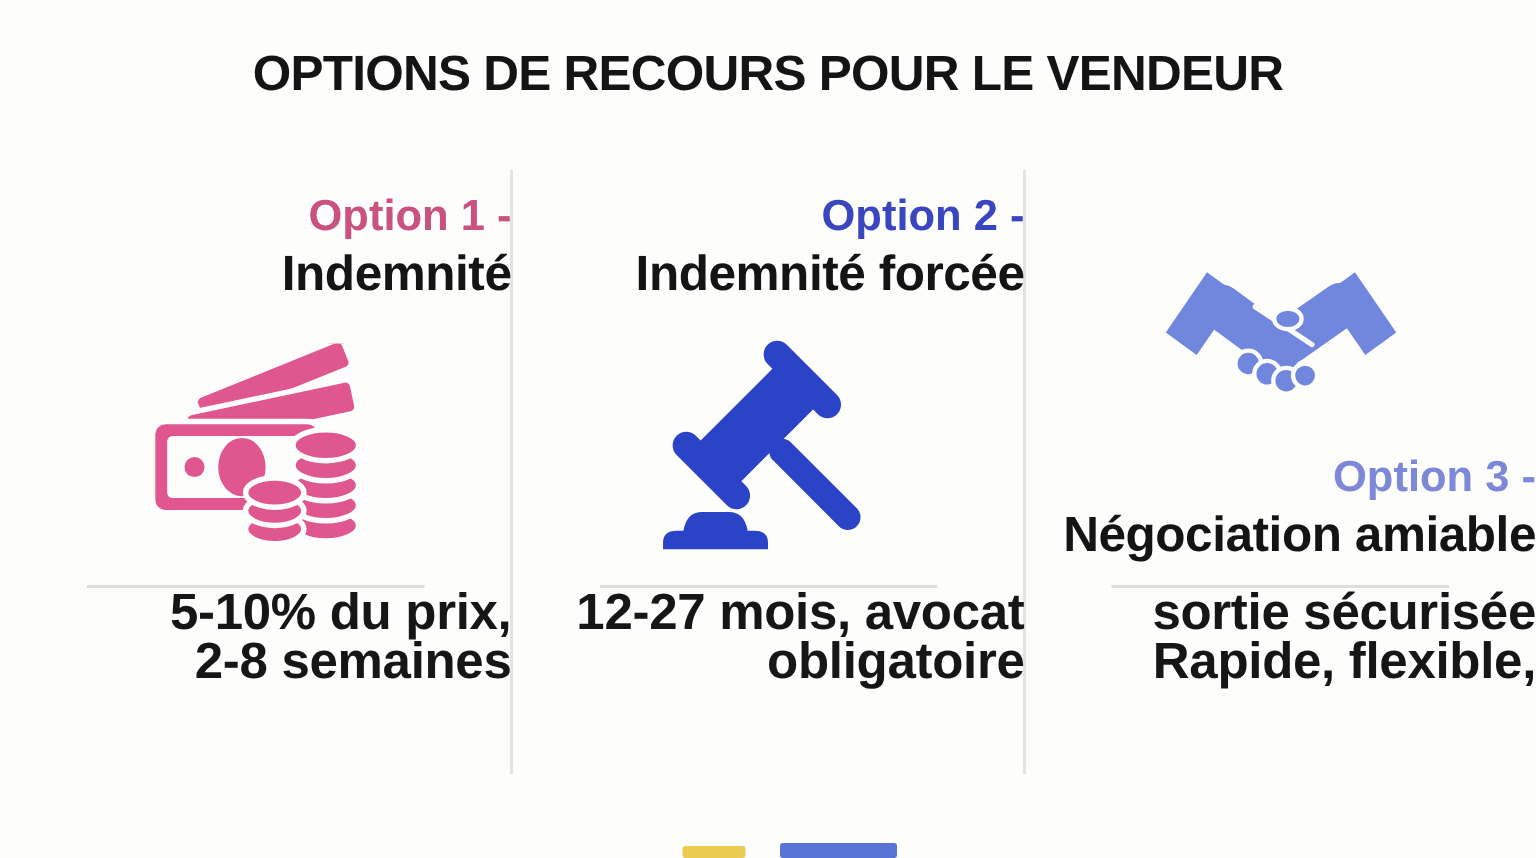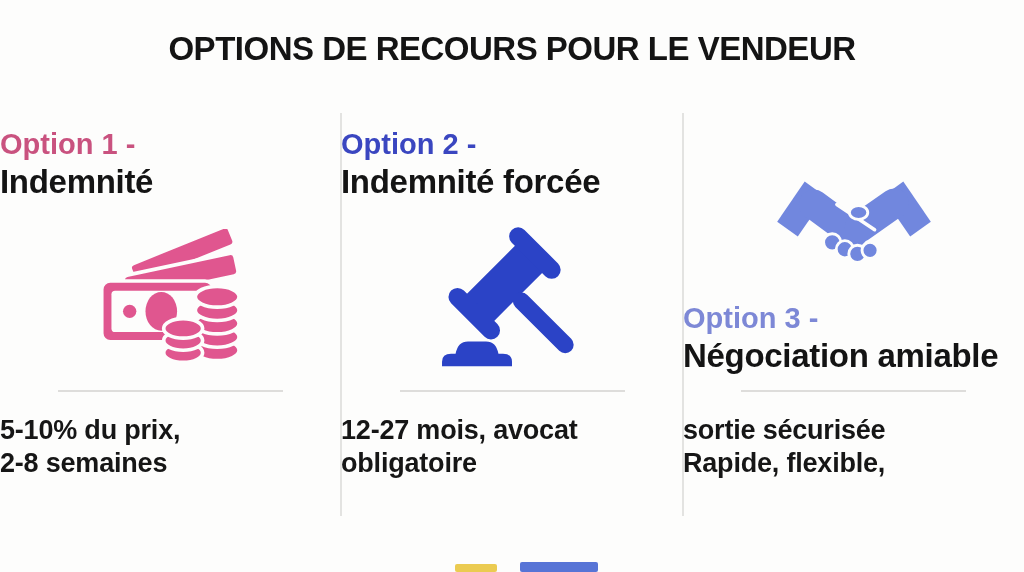--- a/index.html
+++ b/index.html
@@ -32,21 +32,21 @@
   }
   .vline{
     position:absolute;
     top:113px;
     width:1.5px;height:403px;
     background:#e3e3e1;
   }
   .vline.v1{left:340px;}
   .vline.v2{left:682px;}
   .col{
-    text-align:left;
+    text-align:right;
     padding-top:16px;
   }
   .opt-label{
     font-size:29px;line-height:37px;
     font-weight:700;
     color:var(--accent,#333);
   }
   .opt-name{
     font-size:33px;line-height:37px;
     font-weight:700;
@@ -58,22 +58,21 @@
     margin-top:22px;
     display:flex;align-items:center;justify-content:center;
     color:var(--icon-color,#333);
   }
   .divider{
     width:225px;height:2px;
     background:#dedddb;
     margin:16px auto 0;
   }
   .desc{
-    margin-top:22px;
-    font-size:27px;line-height:33px;
+    font-size:34px;line-height:33px;
     font-weight:600;
     color:#161616;
     letter-spacing:-0.2px;
   }
   .footer-mark{
     position:absolute;
     border-radius:2px;
     opacity:0.9;
   }
   .footer-mark.yellow{left:455px;top:564px;width:42px;height:8px;}

